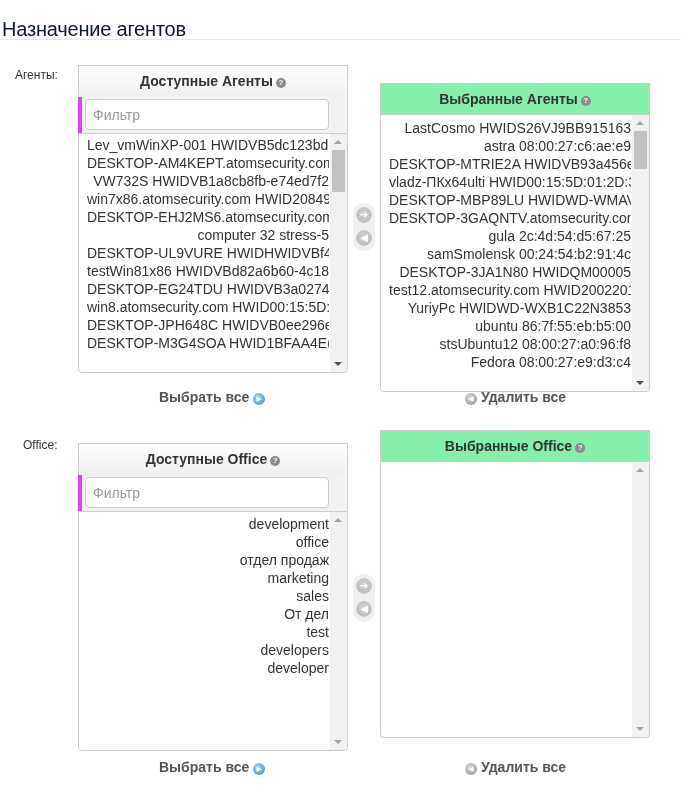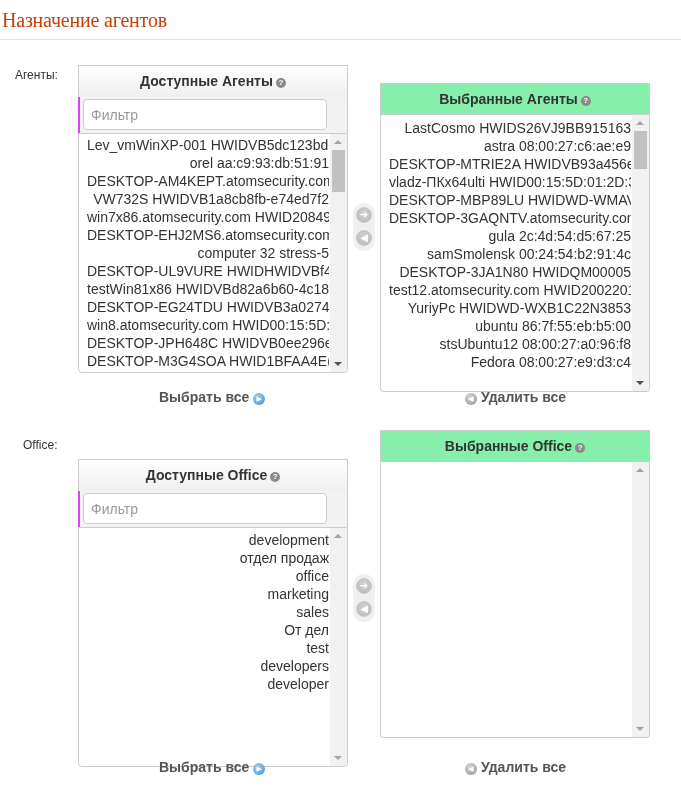--- a/index.html
+++ b/index.html
@@ -1,35 +1,35 @@
 <!DOCTYPE html>
 <html><head>
   <meta charset="utf-8">
   <style>
     * { box-sizing: border-box; margin: 0; padding: 0; }
     html, body { width: 681px; height: 797px; background: #ffffff; overflow: hidden; }
     body { font-family: "Liberation Sans", "DejaVu Sans", sans-serif; color: #333; position: relative; }
 
-    .page-title { position: absolute; left: 2px; top: 9px; font-size: 20px; color: #c2410c; font-weight: normal; letter-spacing: -0.2px; font-family: Liberation Serif, serif; }
+    .page-title { position: absolute; left: 2px; top: 18px; font-size: 20px; color: #0f172a; font-weight: normal; letter-spacing: -0.2px; }
     .title-rule { position: absolute; left: 0; top: 39px; width: 681px; height: 1px; background: #e5e5e5; }
 
     .row-label { position: absolute; font-size: 12px; color: #333; }
 
     .panel { position: absolute; width: 270px; }
     .panel-header {
       height: 32px; border: 1px solid #ccc; border-bottom: 1px solid #ccc;
       text-align: center; font-weight: bold; font-size: 14px; line-height: 30px; color: #333;
     }
     .panel-header.grad { background: linear-gradient(#ffffff, #efefef); border-bottom: none; }
     .panel-header.plain { background: #86efac; margin-top: 18px; }
     .help-icon {
       display: inline-block; width: 10px; height: 10px; border-radius: 50%; background: #8a8a8a;
       color: #fff; font-size: 8px; line-height: 10px; text-align: center; vertical-align: 1px; margin-left: 3px; font-weight: bold;
     }
-    .filter-wrap { border-left: 2px solid #d946ef; border-right: 1px solid #ccc; background: #f2f2f2; padding: 2px 3px 2px 3px; height: 36px; }
+    .filter-wrap { border-left: 4px solid #d946ef; border-right: 1px solid #ccc; background: #f2f2f2; padding: 2px 3px 2px 3px; height: 36px; }
     .filter-input {
       width: 244px; height: 31px; border: 1px solid #ccc; border-radius: 4px; background: #fff;
       font-family: "Liberation Sans", sans-serif; font-size: 14px; padding: 0 7px; color: #555; outline: none;
     }
     .filter-input::placeholder { color: #999; }
 
     .listbox {
       position: relative; border: 1px solid #ccc; border-radius: 0 0 4px 4px; background: #fff; overflow: hidden;
     }
     .listbox .items { position: absolute; left: 8px; top: 2px; right: 18px; white-space: nowrap; overflow: hidden; text-align: right; }
@@ -69,21 +69,20 @@
 <div class="panel" style="left:78px; top:65px;">
   <div class="panel-header grad">
     <span>Доступные Агенты</span><span class="help-icon">?</span>
   </div>
   <div class="filter-wrap">
     <input class="filter-input" type="text" placeholder="Фильтр" style="">
   </div>
   <div class="listbox" style="height:240px;">
     <div class="items">
       <div class="item">Lev_vmWinXP-001 HWIDVB5dc123bd-</div>
-      <div class="item">orel aa:c9:93:db:51:91</div>
       <div class="item">DESKTOP-AM4KEPT.atomsecurity.com</div>
       <div class="item">VW732S HWIDVB1a8cb8fb-e74ed7f2</div>
       <div class="item">win7x86.atomsecurity.com HWID20849</div>
       <div class="item">DESKTOP-EHJ2MS6.atomsecurity.com</div>
       <div class="item">computer 32 stress-5</div>
       <div class="item">DESKTOP-UL9VURE HWIDHWIDVBf4</div>
       <div class="item">testWin81x86 HWIDVBd82a6b60-4c18</div>
       <div class="item">DESKTOP-EG24TDU HWIDVB3a0274</div>
       <div class="item">win8.atomsecurity.com HWID00:15:5D:</div>
       <div class="item">DESKTOP-JPH648C HWIDVB0ee296e</div>
@@ -135,32 +134,32 @@
   <span>Выбрать все</span>
   <span class="circ-icon circ-blue">▶</span>
 </div>
 <div class="all-btn" style="left:465px; top:389px;">
   <span class="circ-icon circ-grey">◀</span>
   <span>Удалить все</span>
 </div>
 
 <div class="row-label" style="left:23px; top:438px;">Office:</div>
 
-<div class="panel" style="left:78px; top:459px;">
+<div class="panel" style="left:78px; top:443px;">
   <div class="panel-header grad">
     <span>Доступные Office</span><span class="help-icon">?</span>
   </div>
   <div class="filter-wrap">
     <input class="filter-input" type="text" placeholder="Фильтр" style="">
   </div>
   <div class="listbox" style="height:240px;">
     <div class="items" style="top:3px;">
       <div class="item">development</div>
+      <div class="item">office</div>
       <div class="item">отдел продаж</div>
-      <div class="item">office</div>
       <div class="item">marketing</div>
       <div class="item">sales</div>
       <div class="item">От дел</div>
       <div class="item">test</div>
       <div class="item">developers</div>
       <div class="item">developer</div>
     </div>
     <div class="scrollbar">
       <div class="scroll-up"></div>
       <div class="scroll-down light"></div>

